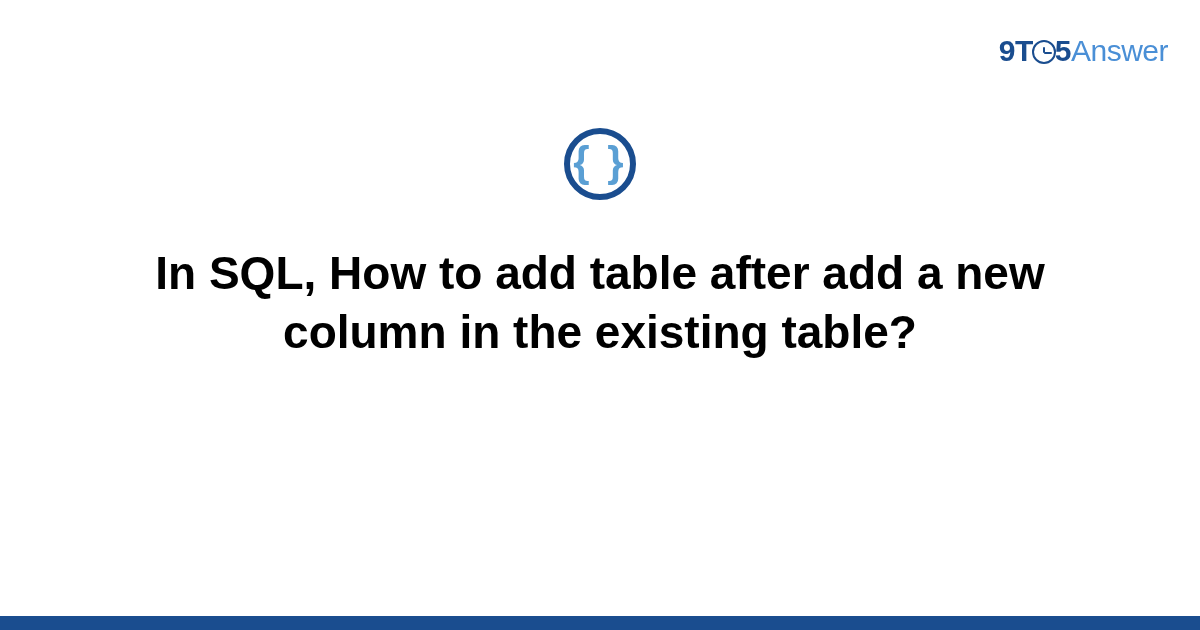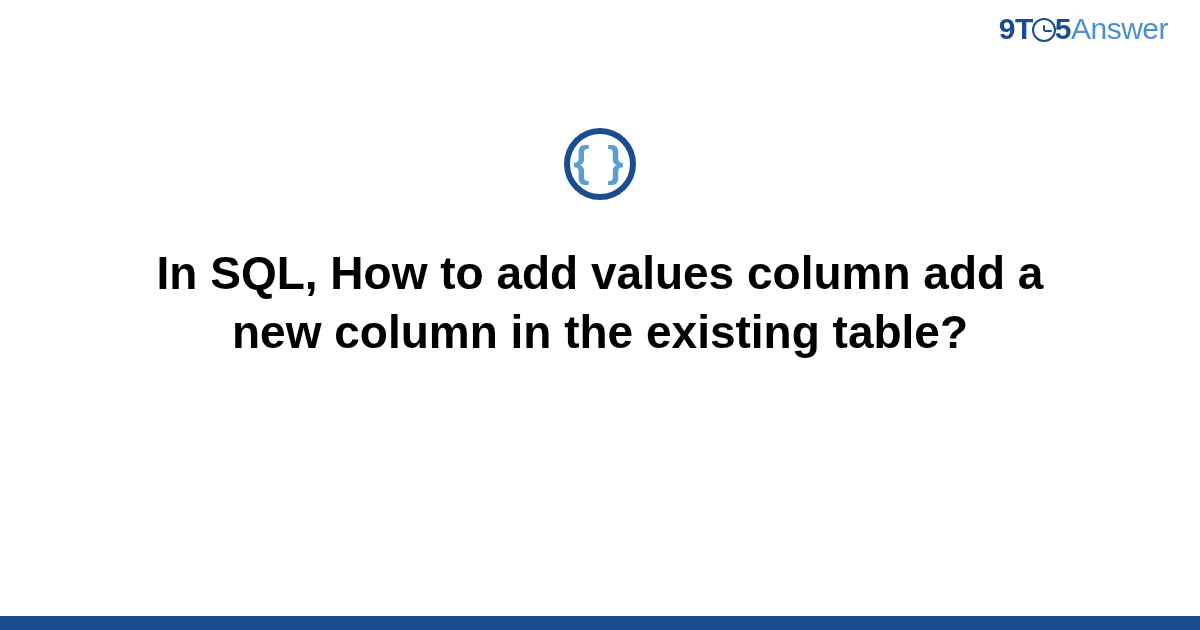--- a/index.html
+++ b/index.html
@@ -10,21 +10,21 @@
     body {
       width: 1200px;
       height: 630px;
       background: #ffffff;
       font-family: Arial, Helvetica, sans-serif;
       position: relative;
       overflow: hidden;
     }
     .logo {
       position: absolute;
-      top: 12px;
+      top: 34px;
       right: 32px;
       font-size: 30px;
       font-weight: 600;
       letter-spacing: -0.5px;
     }
     .logo .nine {
       color: #1a4d8f;
     }
     .logo .t {
       color: #1a4d8f;
@@ -121,16 +121,16 @@
 <body>
 
 <div class="logo">
   <span class="nine">9</span><span class="t">T</span><span class="clock-wrap"><span class="clock-ring"></span><span class="clock-hands"></span></span><span class="five">5</span><span class="answer">Answer</span>
 </div>
 
 <div class="center-content">
   <div class="topic-icon">
     <span class="braces">{ }</span>
   </div>
-  <h1 class="question-title">In SQL, How to add values column add a new column in the existing table?</h1>
+  <h1 class="question-title">In SQL, How to add table after add a new column in the existing table?</h1>
 </div>
 
 <div class="footer-bar"></div>
 
 </body></html>

